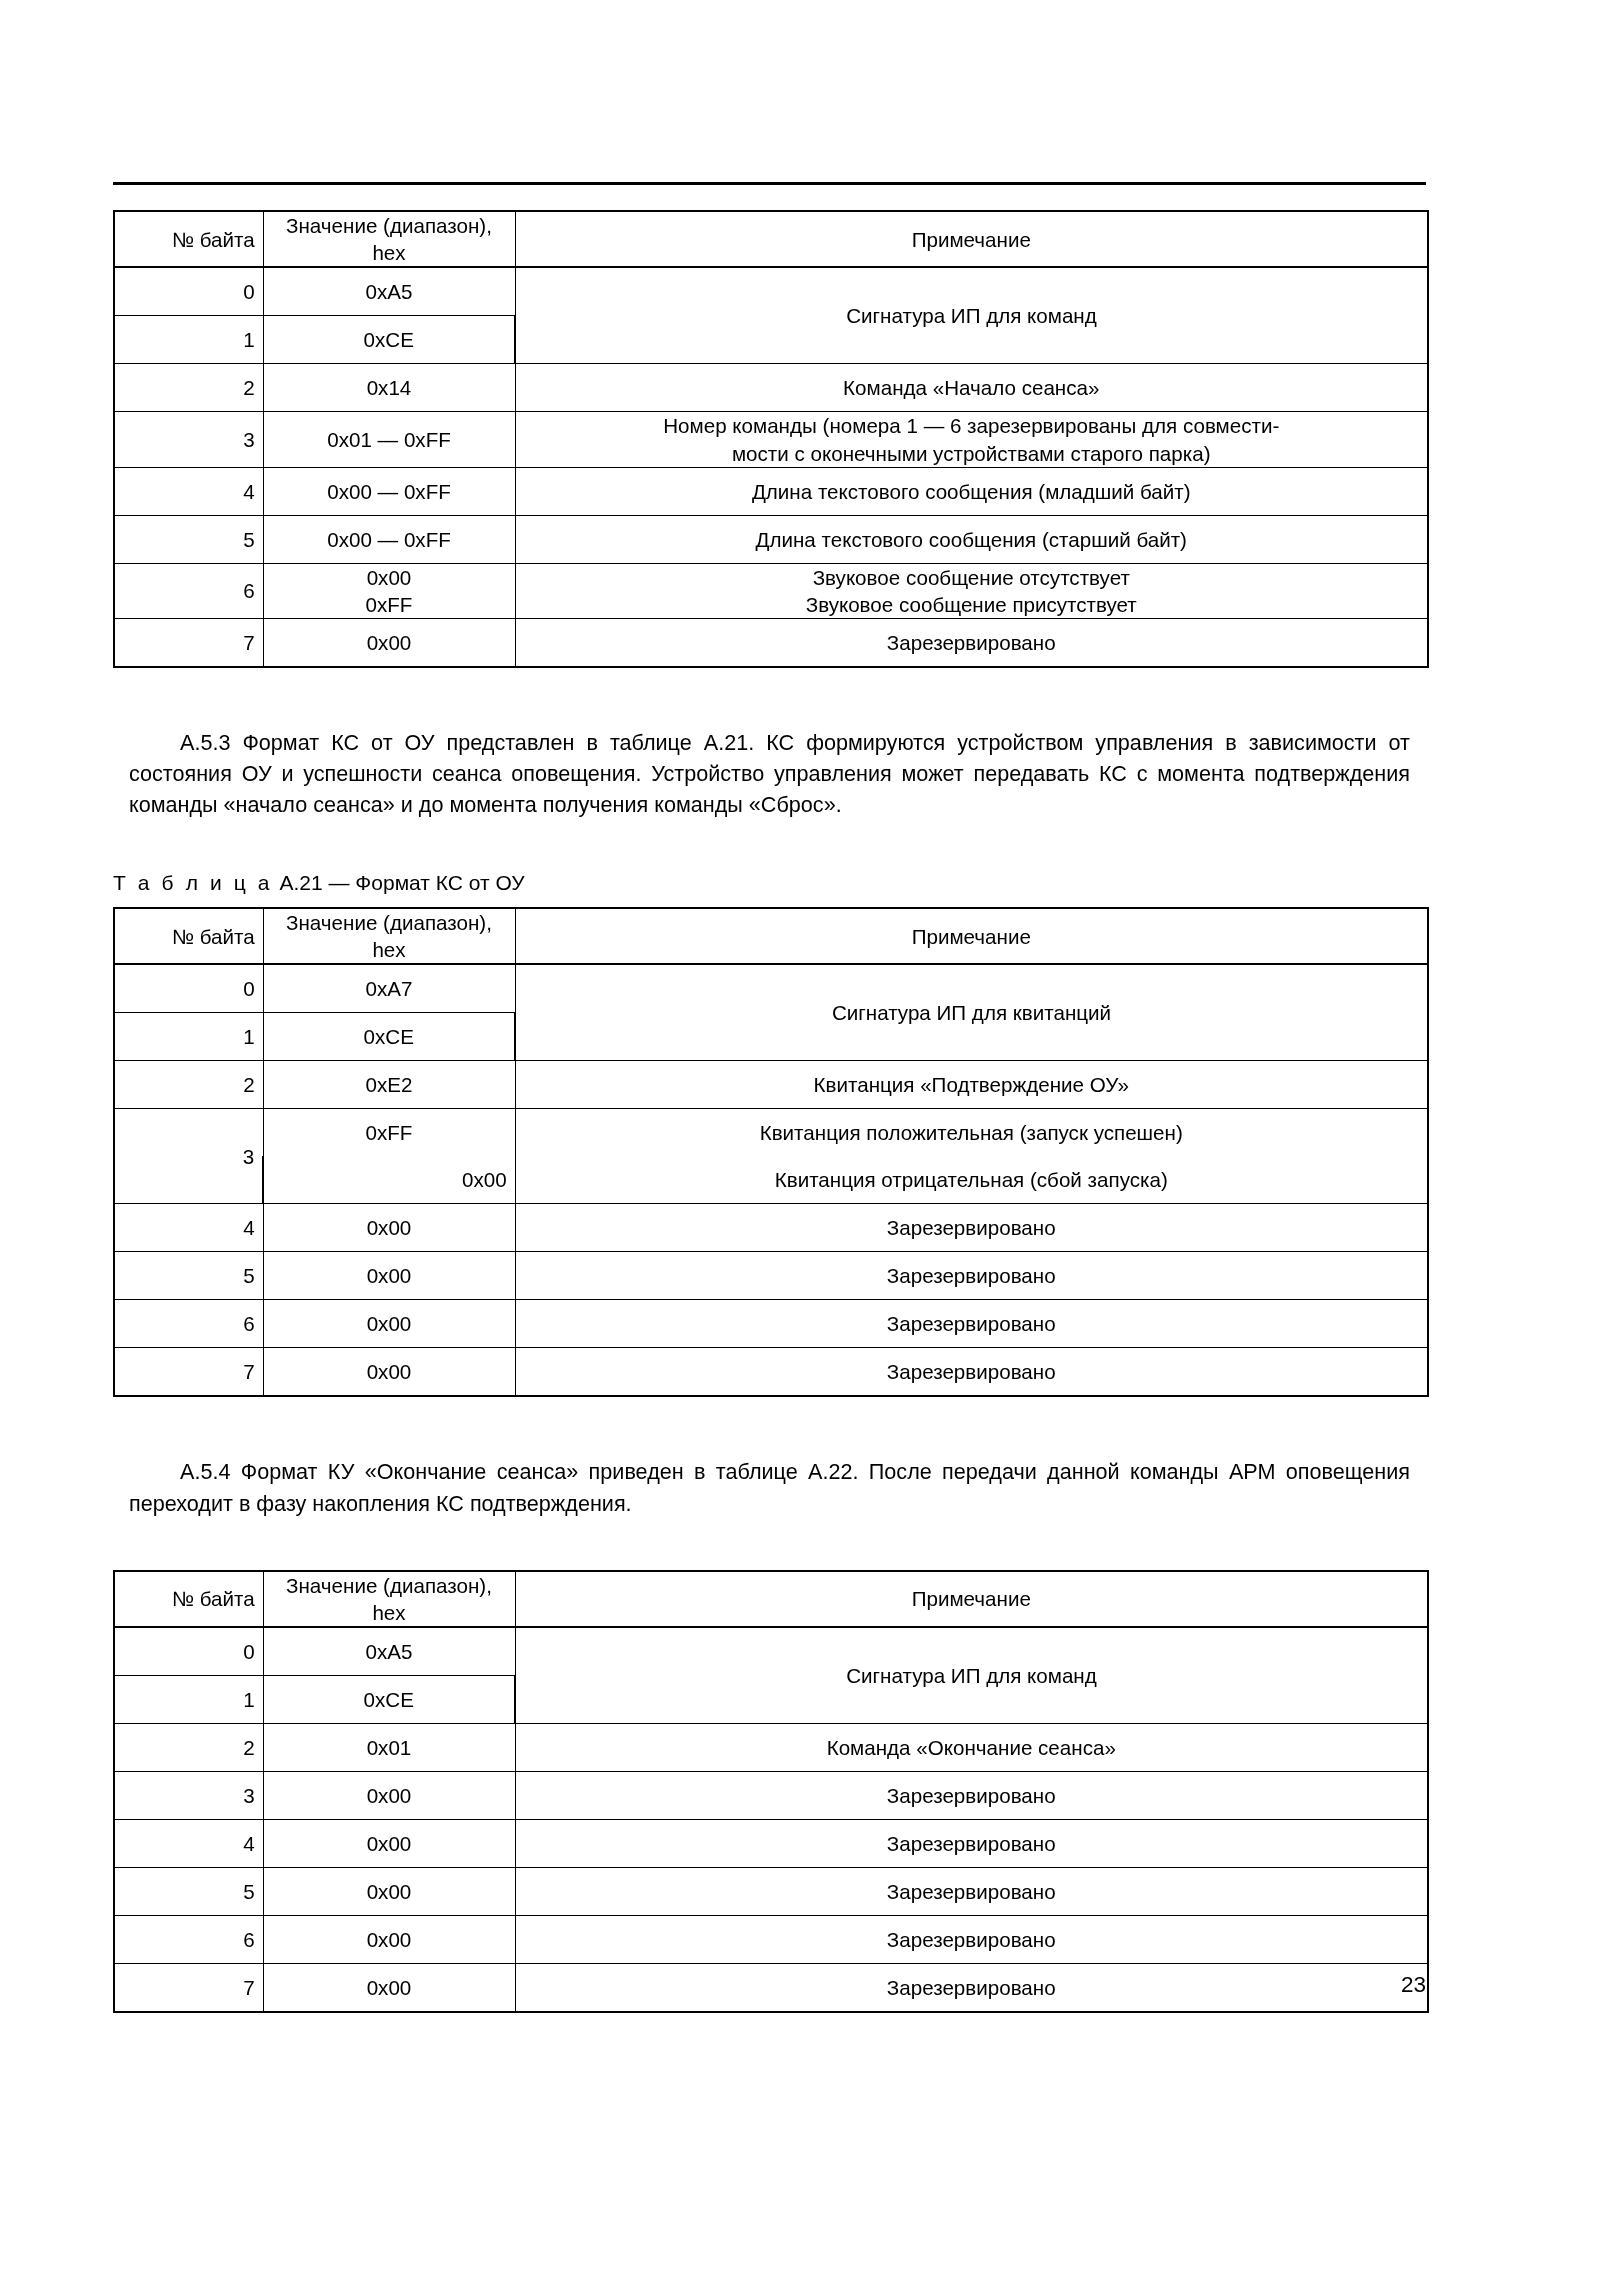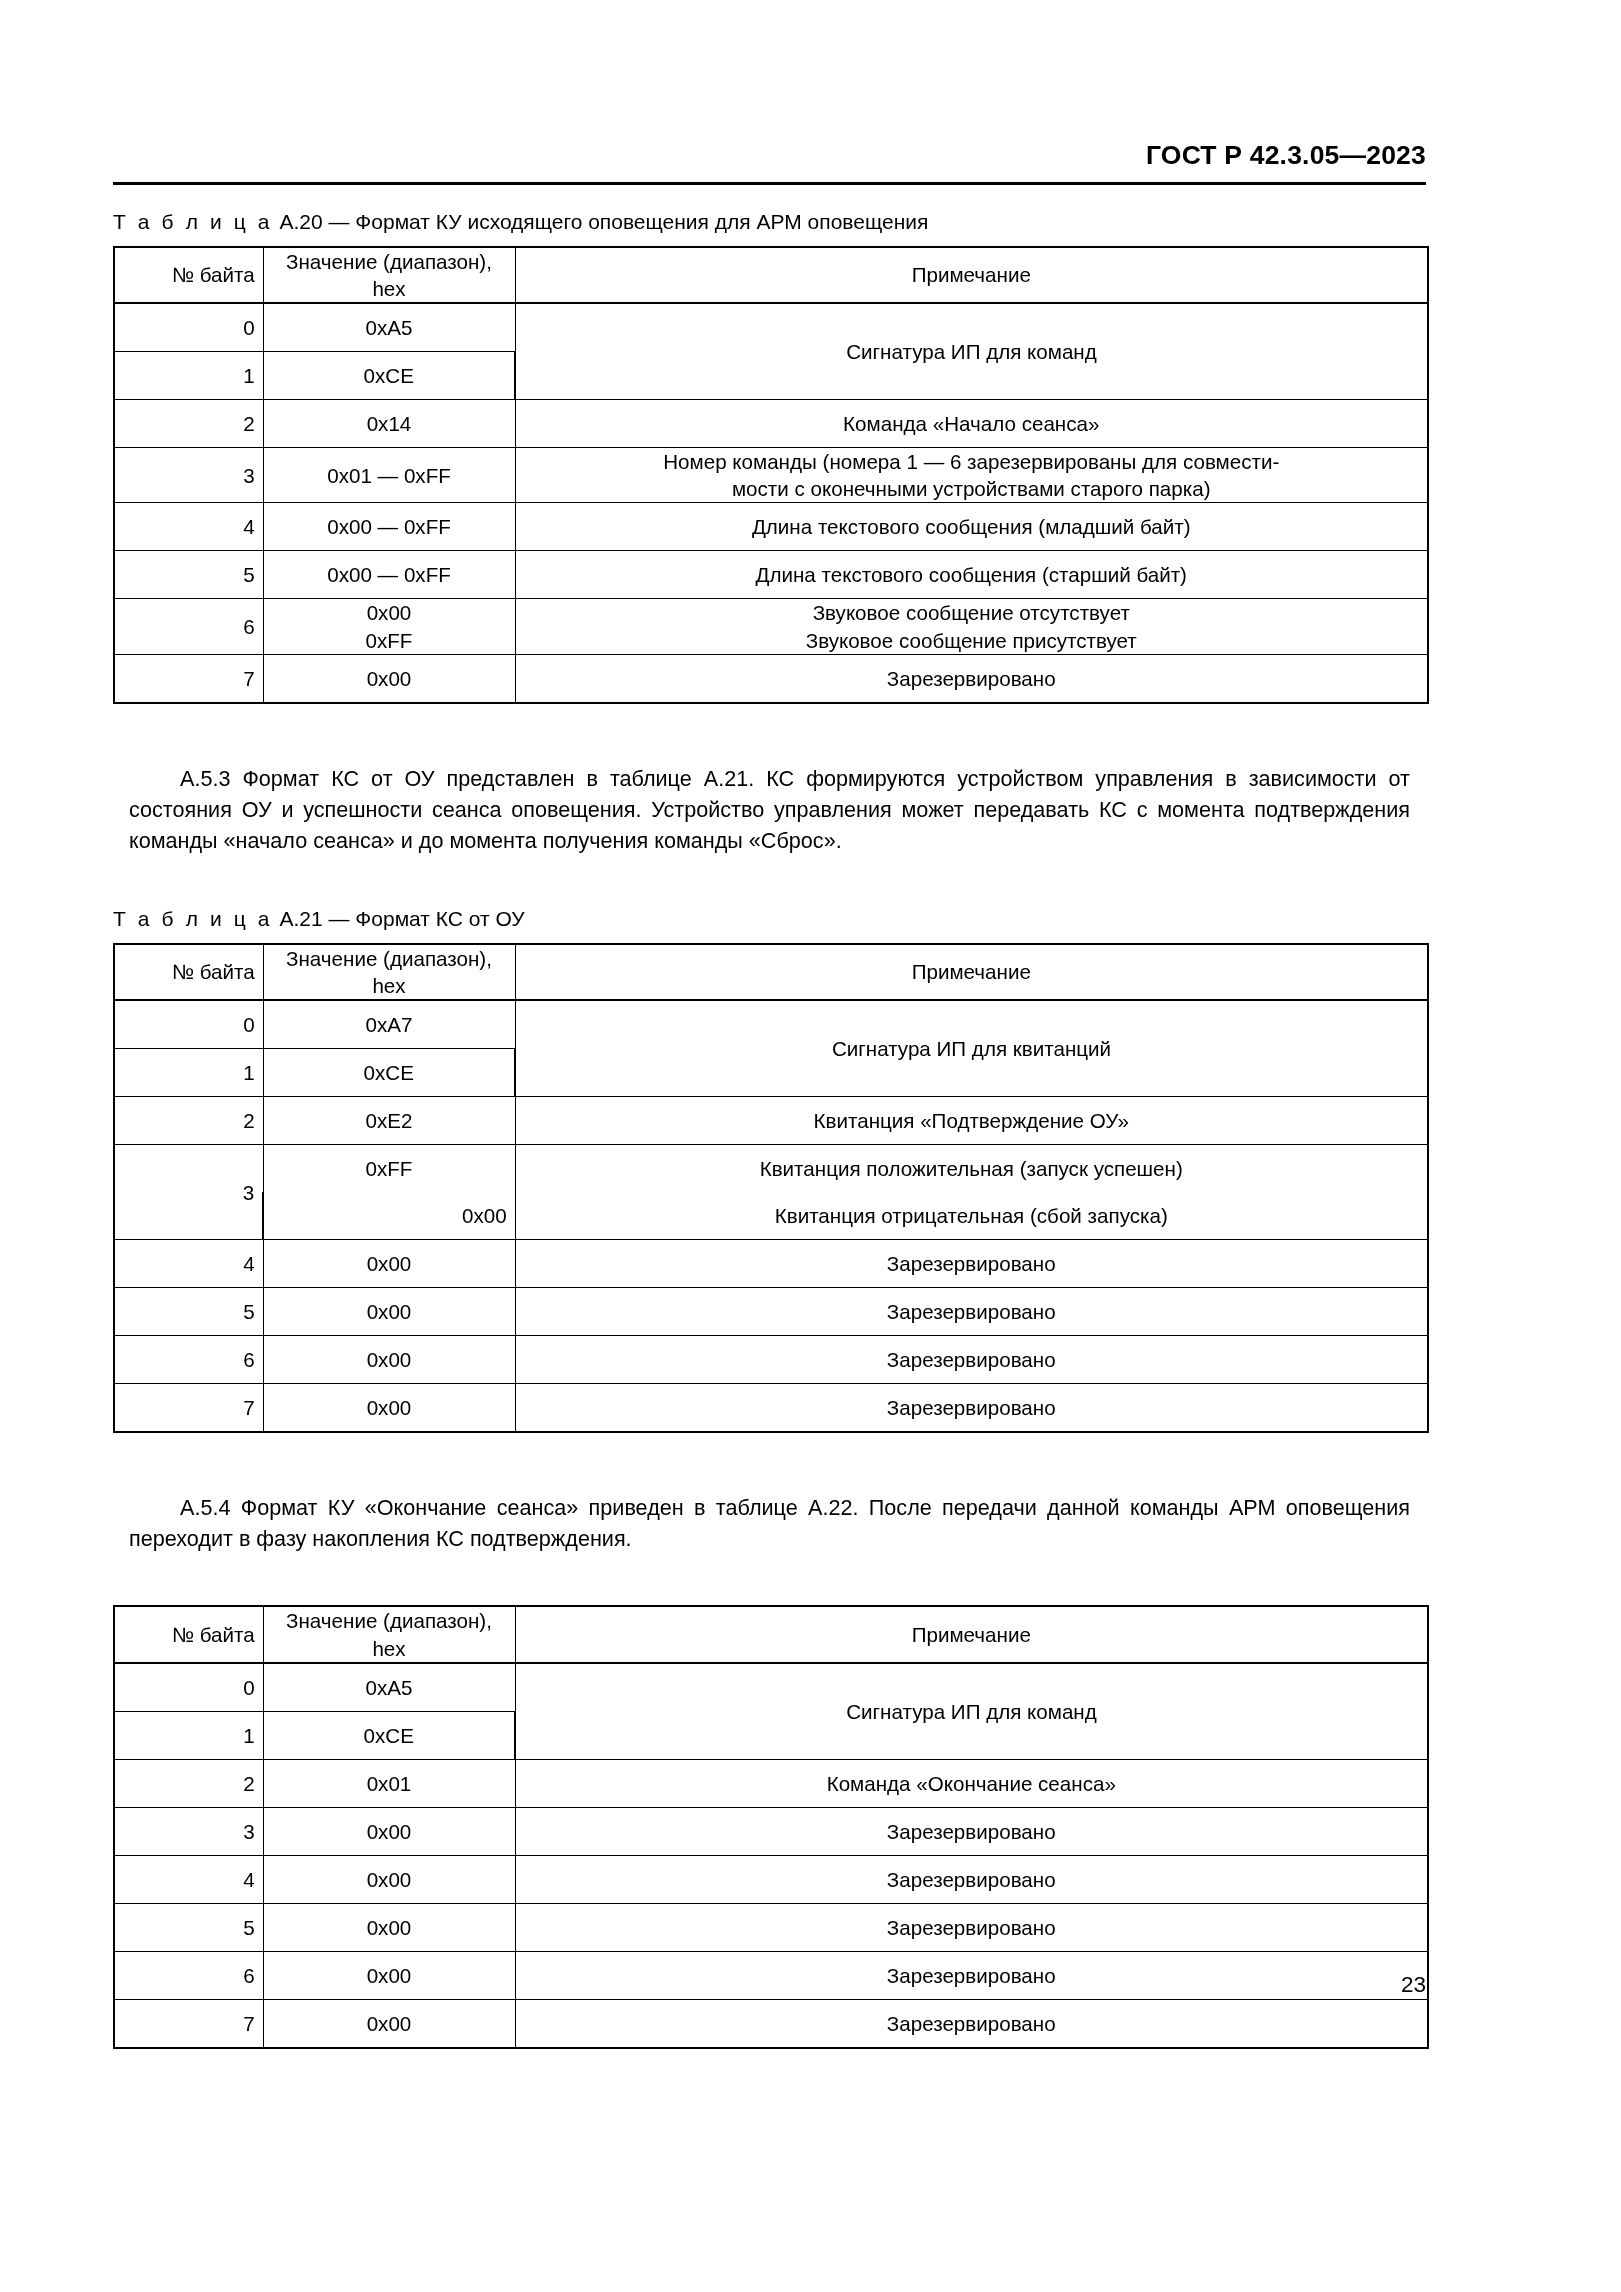--- a/index.html
+++ b/index.html
@@ -125,30 +125,24 @@
     width: 1313px;
     text-align: right;
     font-size: 22.5px;
   }
 </style>
 </head>
 <body>
 
 <div class="page">
 
-  <div class="header">ГОСТ Р 42.3.05—2023</div>
   <div class="header-rule"></div>
 
   <div class="content">
 
-    <p class="tbl-caption">
-      <span class="lbl">Т а б л и ц а</span><span class="num">А.20</span>
-      <span>—</span>
-      <span>Формат КУ исходящего оповещения для АРМ оповещения</span>
-    </p>
 
     <table class="gost">
       <colgroup>
           <col class="c-byte">
           <col class="c-val">
           <col class="c-note">
         </colgroup>
       <thead>
         <tr>
           <th>№ байта</th>

